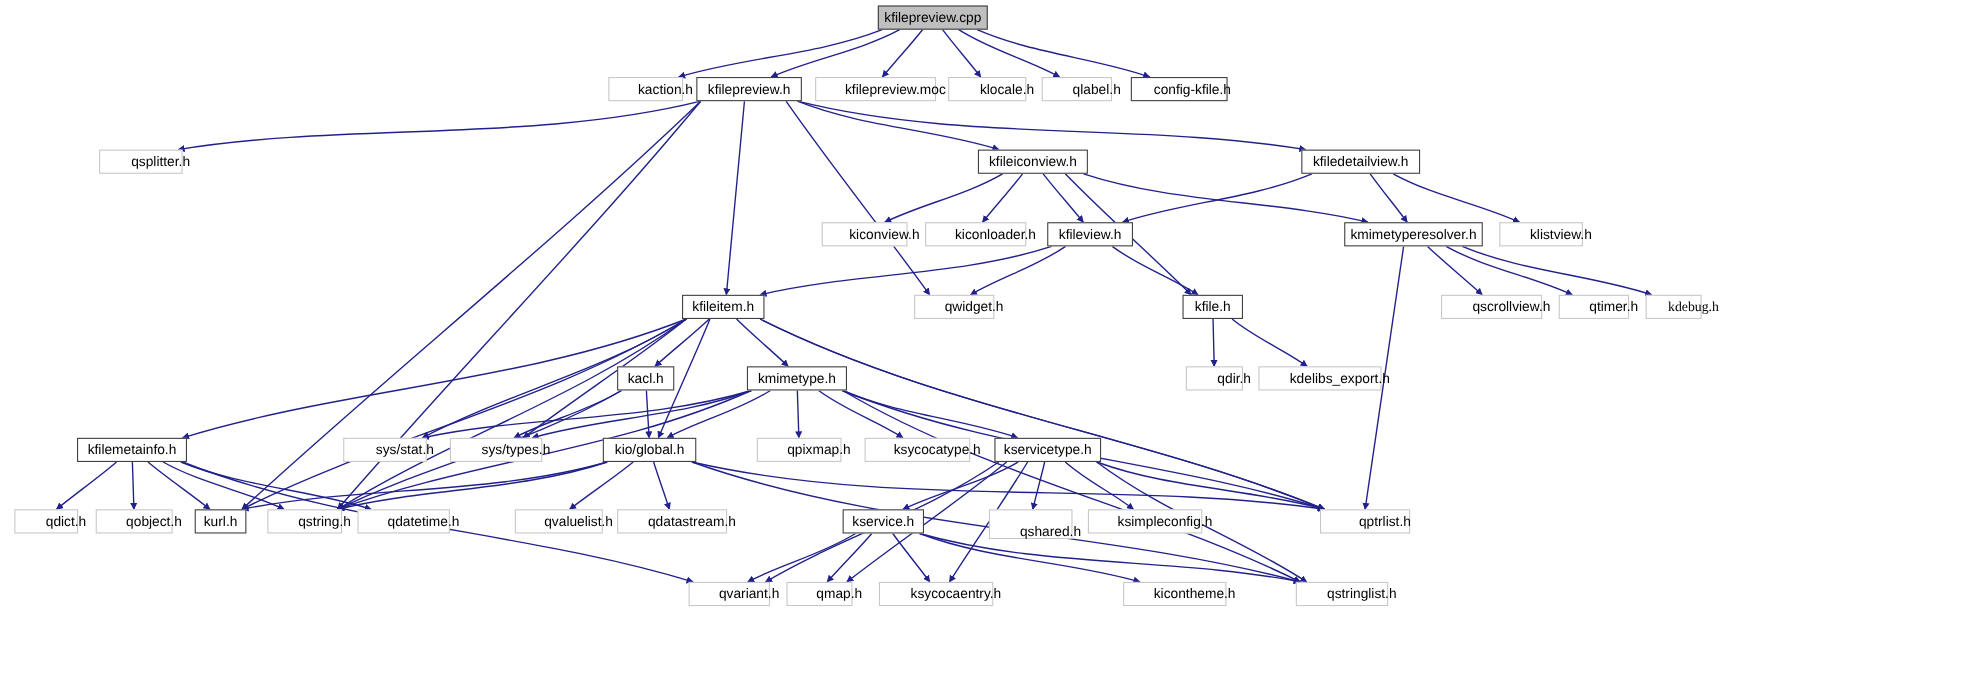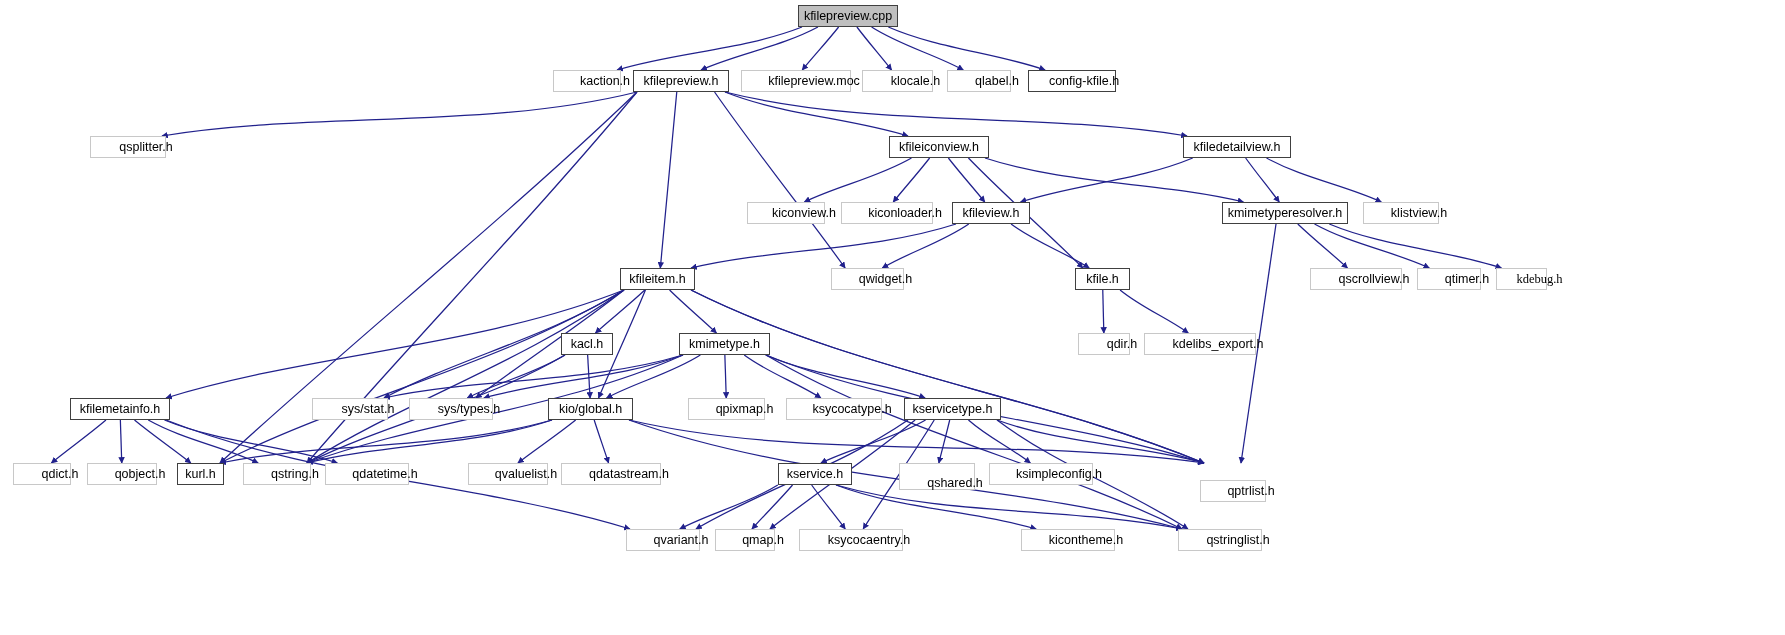--- a/index.html
+++ b/index.html
@@ -225,30 +225,30 @@
       </div>
       <div class="node plain" style="left: 325px; top: 463px; width: 84px; height: 22px;">
         <span>qdatetime.h</span>
       </div>
       <div class="node plain" style="left: 468px; top: 463px; width: 80px; height: 22px;">
         <span>qvaluelist.h</span>
       </div>
       <div class="node plain" style="left: 561px; top: 463px; width: 100px; height: 22px;">
         <span>qdatastream.h</span>
       </div>
-      <div class="node strong" style="left: 766px; top: 463px; width: 74px; height: 22px; margin-left: 12px;">
+      <div class="node strong" style="left: 766px; top: 463px; width: 74px; height: 22px;">
         <span>kservice.h</span>
       </div>
       <div class="node plain" style="left: 899px; top: 463px; width: 76px; height: 27px; align-items: flex-end;">
         <span>qshared.h</span>
       </div>
       <div class="node plain" style="left: 989px; top: 463px; width: 104px; height: 22px;">
         <span>ksimpleconfig.h</span>
       </div>
-      <div class="node plain" style="left: 1200px; top: 480px; width: 66px; height: 22px;">
+      <div class="node plain" style="left: 1200px; top: 463px; width: 82px; height: 22px;">
         <span>qptrlist.h</span>
       </div>
       <div class="node plain" style="left: 626px; top: 529px; width: 74px; height: 22px;">
         <span>qvariant.h</span>
       </div>
       <div class="node plain" style="left: 715px; top: 529px; width: 60px; height: 22px;">
         <span>qmap.h</span>
       </div>
       <div class="node plain" style="left: 799px; top: 529px; width: 104px; height: 22px;">
         <span>ksycocaentry.h</span>

